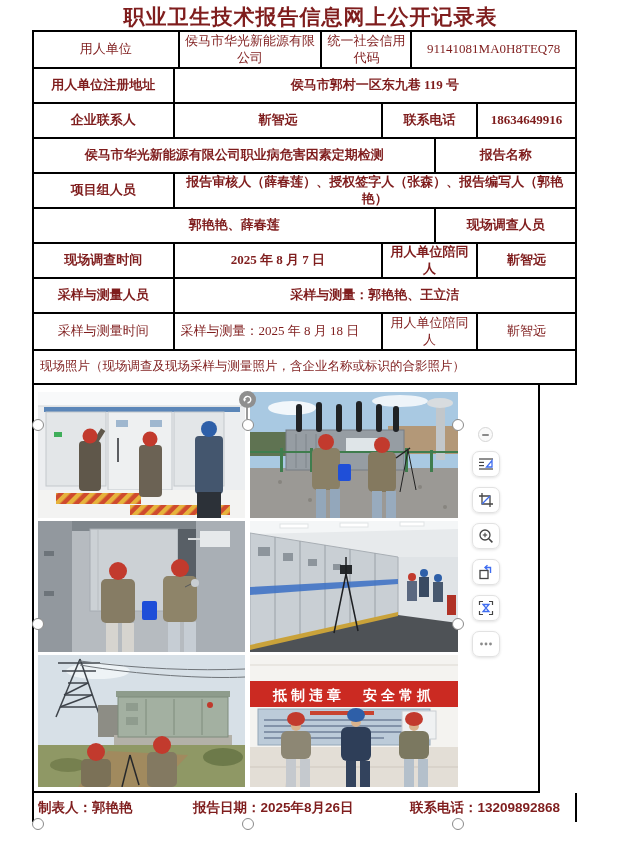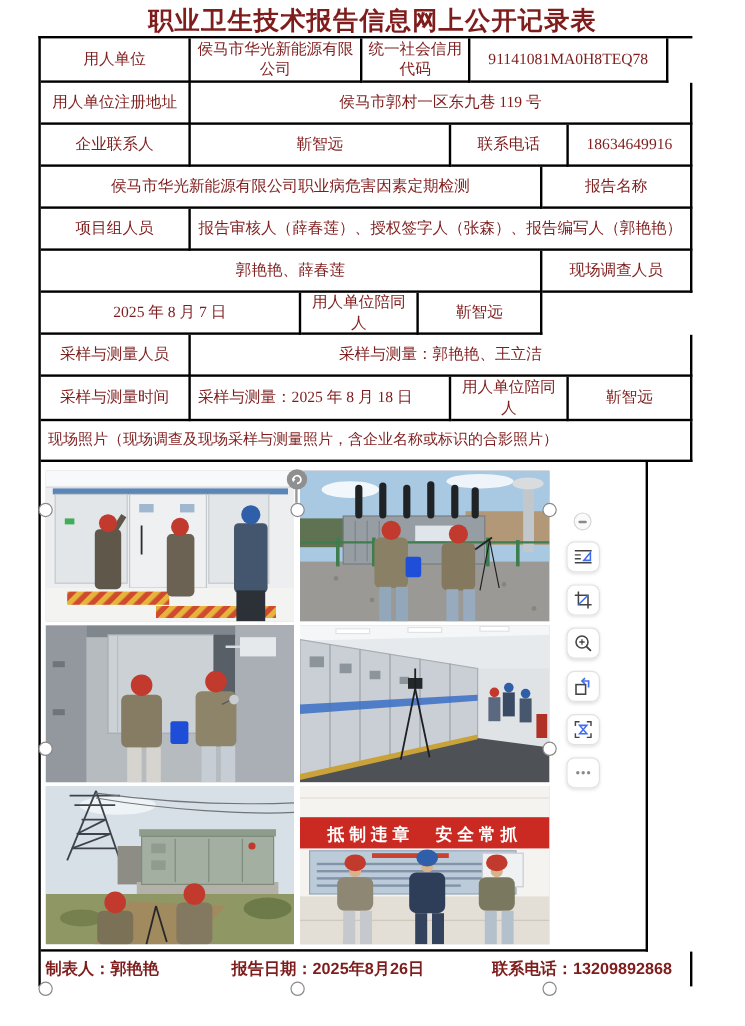--- a/index.html
+++ b/index.html
@@ -9,22 +9,22 @@
          font-family:"Liberation Sans","DejaVu Sans",sans-serif;
          font-size:21px;font-weight:700;letter-spacing:1px;}
   
   .tbl{position:absolute;left:32px;top:30px;width:545px;
        border-left:2px solid #000;border-top:2px solid #000;box-sizing:border-box;}
   .row{display:flex;width:543px;}
   .cell{box-sizing:border-box;border-right:2px solid #000;border-bottom:2px solid #000;
         display:flex;align-items:center;justify-content:center;text-align:center;
         padding:1px 3px;font-size:13px;line-height:1.25;}
   .cell.left{justify-content:flex-start;text-align:left;padding-left:6px;}
-  .h37 .cell{height:37px;} .h35 .cell{height:35px;} .h34 .cell{height:34px;}
-  .wl{width:125px;} .w143{width:143px;} .w110{width:90px;} .w165{width:165px;}
+  .h37 .cell{height:37px;} .h35 .cell{height:35px;font-weight:bold;} .h34 .cell{height:34px;}
+  .wl{width:146px;} .w143{width:143px;} .w110{width:90px;} .w165{width:165px;}
   .w217{width:217px;} .w98{width:98px;} .w103{width:103px;} .wfull{width:418px;}
   .tight{padding:1px 2px;}
   
   .photos-cell{position:relative;width:506px;height:408px;box-sizing:border-box;
                border-right:2px solid #000;border-bottom:2px solid #000;}
   .photo{position:absolute;overflow:hidden;background:#ddd;}
   .photo svg{display:block;width:100%;height:100%;}
   
   .footer-cell{position:relative;width:543px;height:29px;box-sizing:border-box;
                border-right:2px solid #000;
@@ -85,20 +85,21 @@
       <div class="cell wl">项目组人员</div>
       <div class="cell wfull tight">报告审核人（薛春莲）、授权签字人（张森）、报告编写人（郭艳艳）</div>
     </div>
 
     <div class="row h35">
       <div class="cell wfull">郭艳艳、薛春莲</div>
       <div class="cell wl">现场调查人员</div>
     </div>
 
     <div class="row h35">
+      <div class="cell wl">现场调查时间</div>
       <div class="cell w217">2025 年 8 月 7 日</div>
       <div class="cell w98">用人单位陪同人</div>
       <div class="cell w103">靳智远</div>
     </div>
 
     <div class="row h35">
       <div class="cell wl">采样与测量人员</div>
       <div class="cell wfull">采样与测量：郭艳艳、王立洁</div>
     </div>
 

